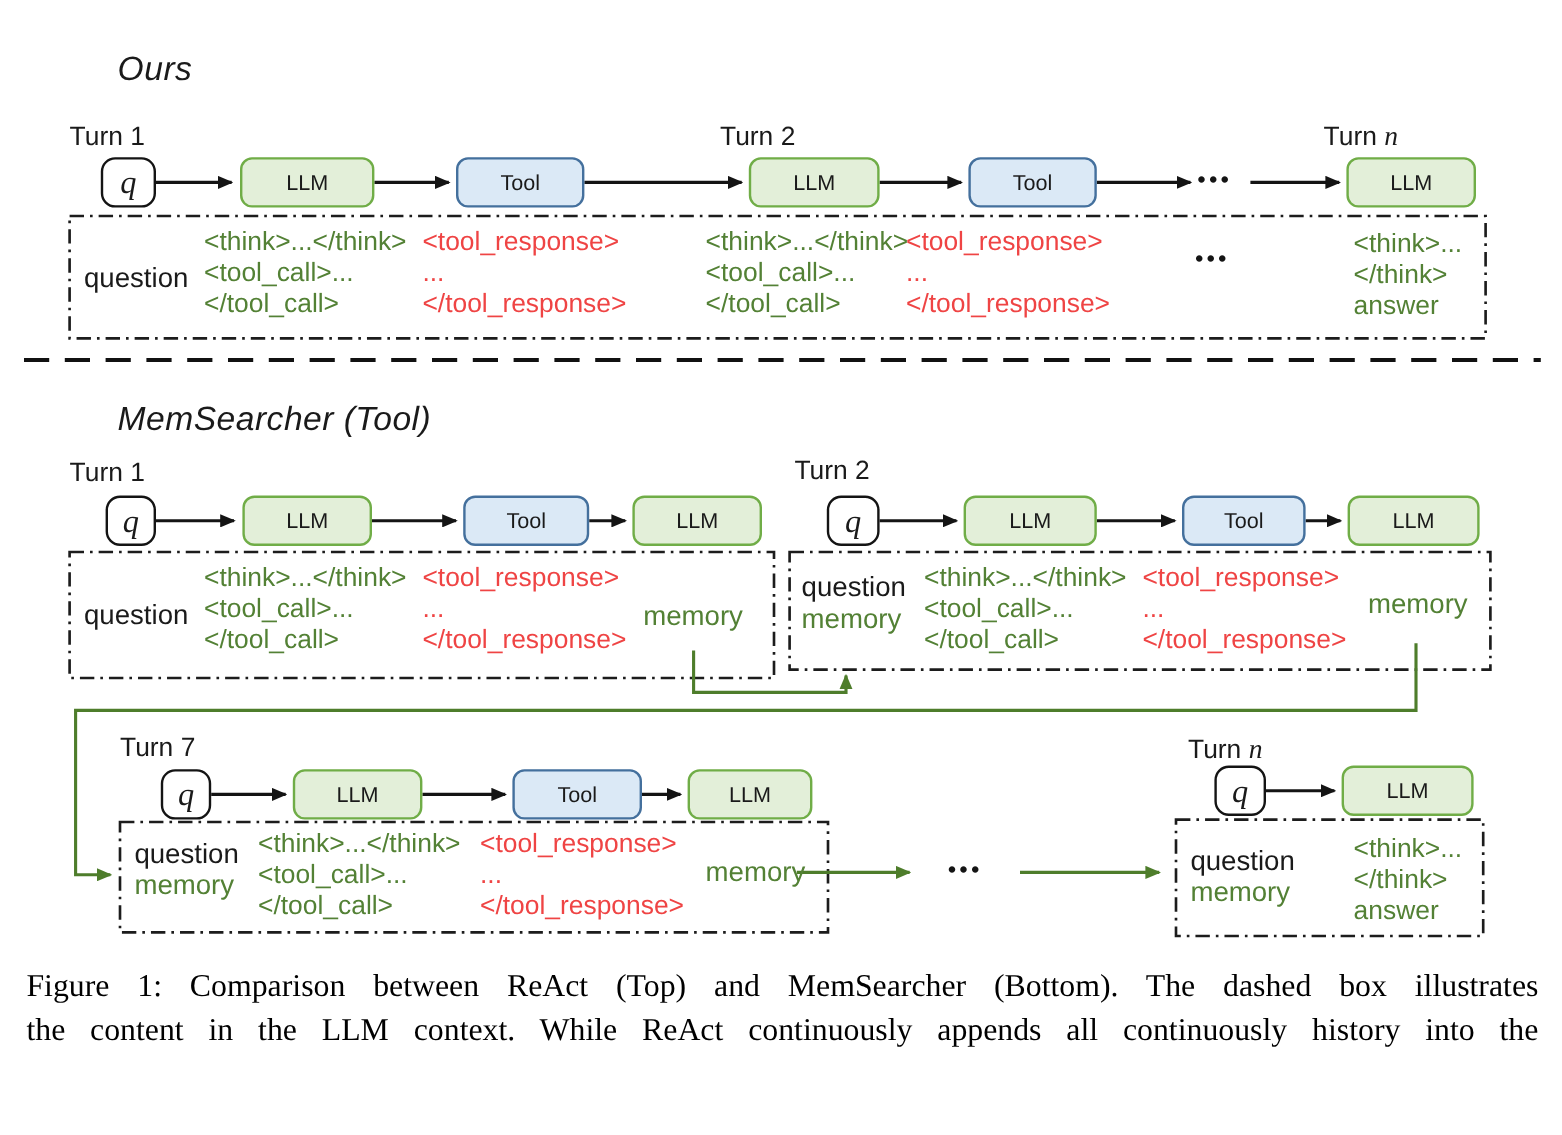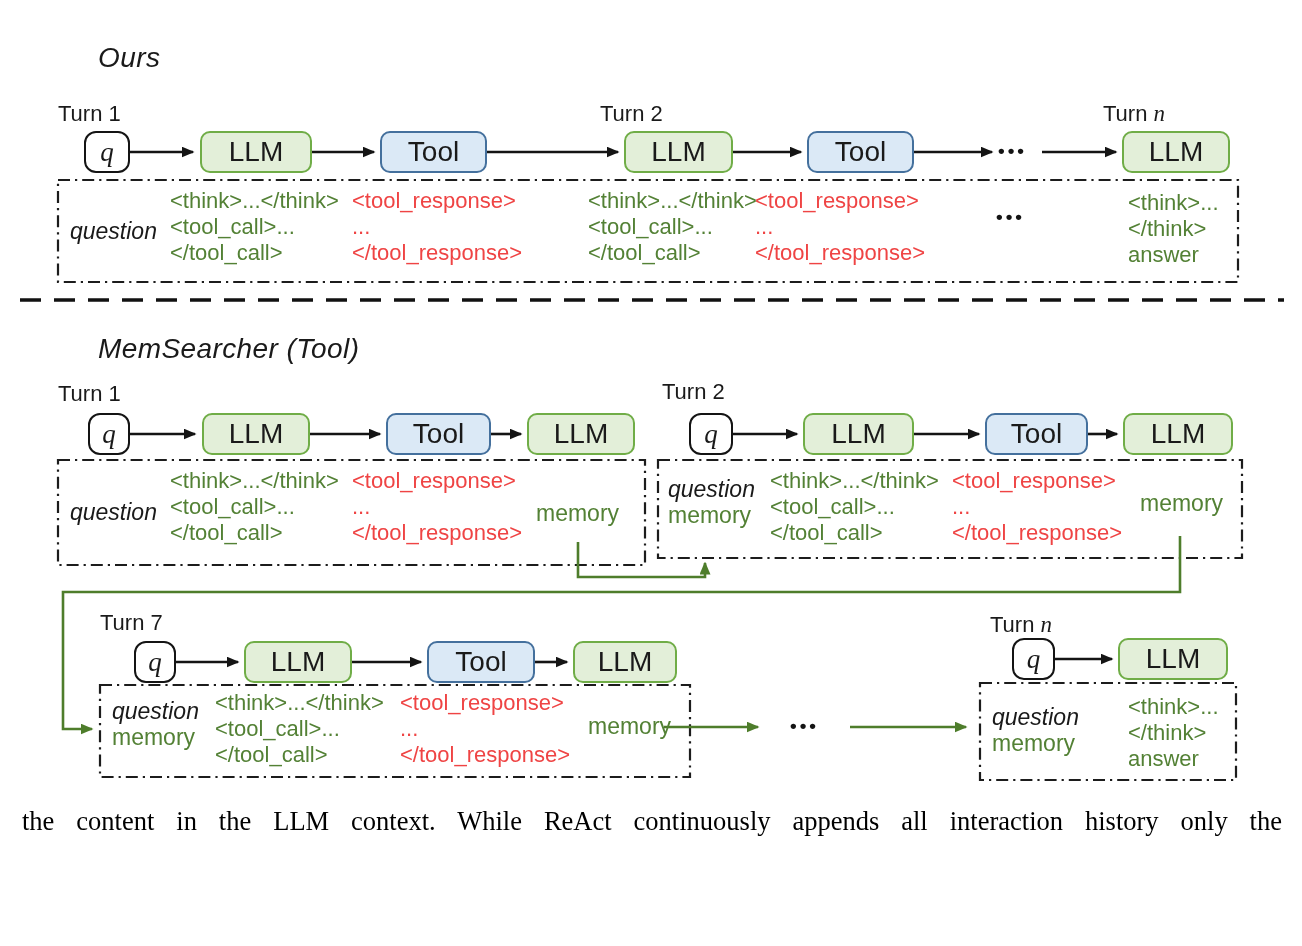--- a/index.html
+++ b/index.html
@@ -5,29 +5,29 @@
   html,body{margin:0;padding:0;background:#fff;}
   body{width:1302px;height:946px;position:relative;overflow:hidden;
        font-family:"Liberation Sans",sans-serif;color:#1a1a1a;}
   .fig{position:absolute;left:0;top:0;width:1302px;height:946px;}
   svg.layer{position:absolute;left:0;top:0;z-index:0;}
   .abs{position:absolute;z-index:2;white-space:nowrap;}
   .sec-title{font-style:italic;font-size:28px;letter-spacing:.4px;}
   .turn{font-size:22px;}
   .turn .var{font-family:"Liberation Serif",serif;font-style:italic;font-size:23px;}
   .bx{position:absolute;z-index:2;height:42px;border-radius:10px;border:2.2px solid #000;
-      display:flex;align-items:center;justify-content:center;font-size:28px;box-sizing:border-box;}
+      display:flex;align-items:center;justify-content:center;font-size:18px;box-sizing:border-box;}
   .bx.green{background:#e3efd9;border-color:#70ad47;}
   .bx.blue{background:#dbe9f6;border-color:#44709d;}
   .bx.q{background:#fff;border-color:#141414;border-width:2.4px;border-radius:12px;
         font-family:"Liberation Serif",serif;font-style:italic;font-size:27px;}
   .tags{font-size:22px;line-height:26px;}
   .tags.green, .mem{color:#538135;}
   .tags.blue{color:#ef4444;}
-  .qtext{font-size:23px;line-height:26px;font-style:italic;}
+  .qtext{font-size:23px;line-height:26px;}
   .mem{font-size:23px;line-height:26px;}
   .dots{font-size:19px;font-weight:700;letter-spacing:3px;color:#141414;}
   .caption{position:absolute;left:22px;top:803px;width:1260px;z-index:2;
            font-family:"Liberation Serif",serif;font-size:26.5px;line-height:36.5px;color:#000;}
   .cap-line{text-align:justify;text-align-last:justify;}
 </style>
 </head>
 <body>
 
 <div class="fig">
@@ -195,15 +195,16 @@
     <div class="qtext">question</div>
     <div class="mem">memory</div>
   </div>
   <div class="abs tags green" style="left:1128px;top:694px">
     <div>&lt;think&gt;...</div>
     <div>&lt;/think&gt;</div>
     <div>answer</div>
   </div>
 
   <div class="caption">
-    <div class="cap-line">the content in the LLM context.  While ReAct continuously appends all interaction history only the</div>
+    <div class="cap-line">Figure 1: Comparison between ReAct (Top) and MemSearcher (Bottom). The dashed box illustrates</div>
+    <div class="cap-line">the content in the LLM context.  While ReAct continuously appends all continuously history into the</div>
   </div>
 </div>
 
 </body></html>

